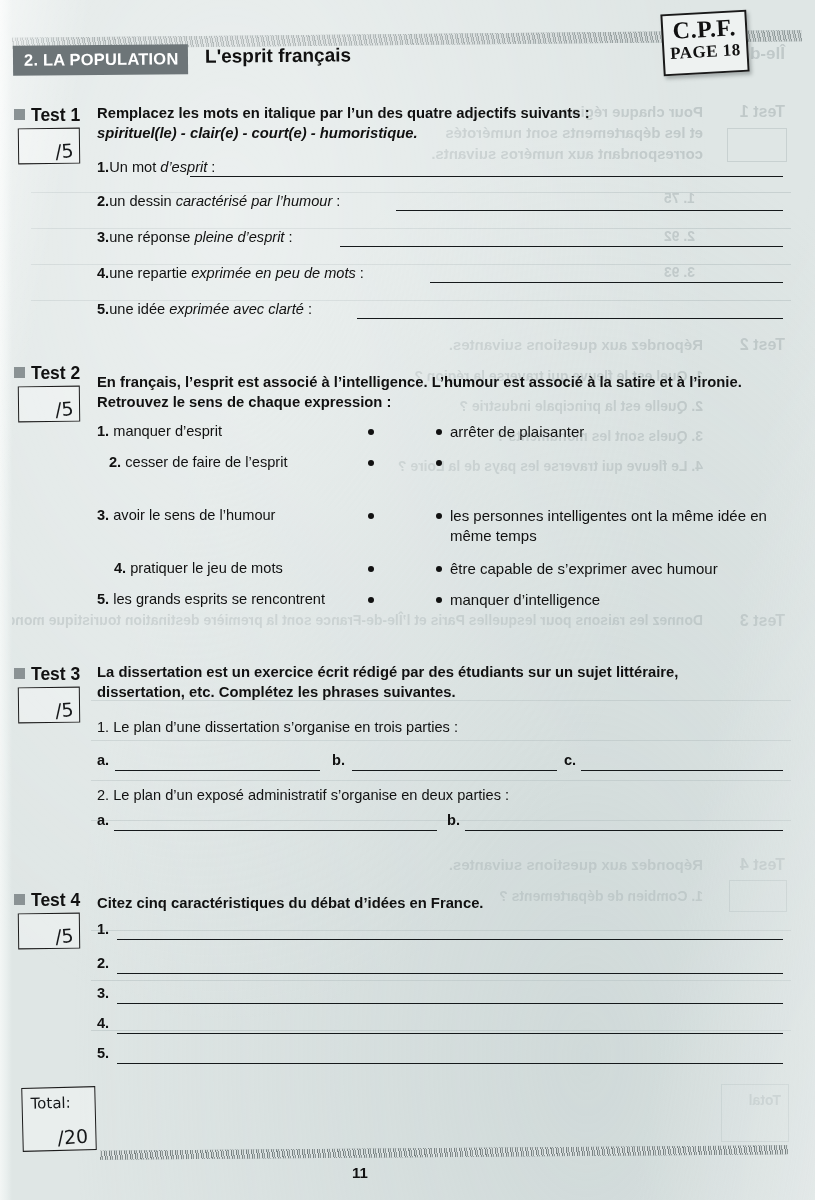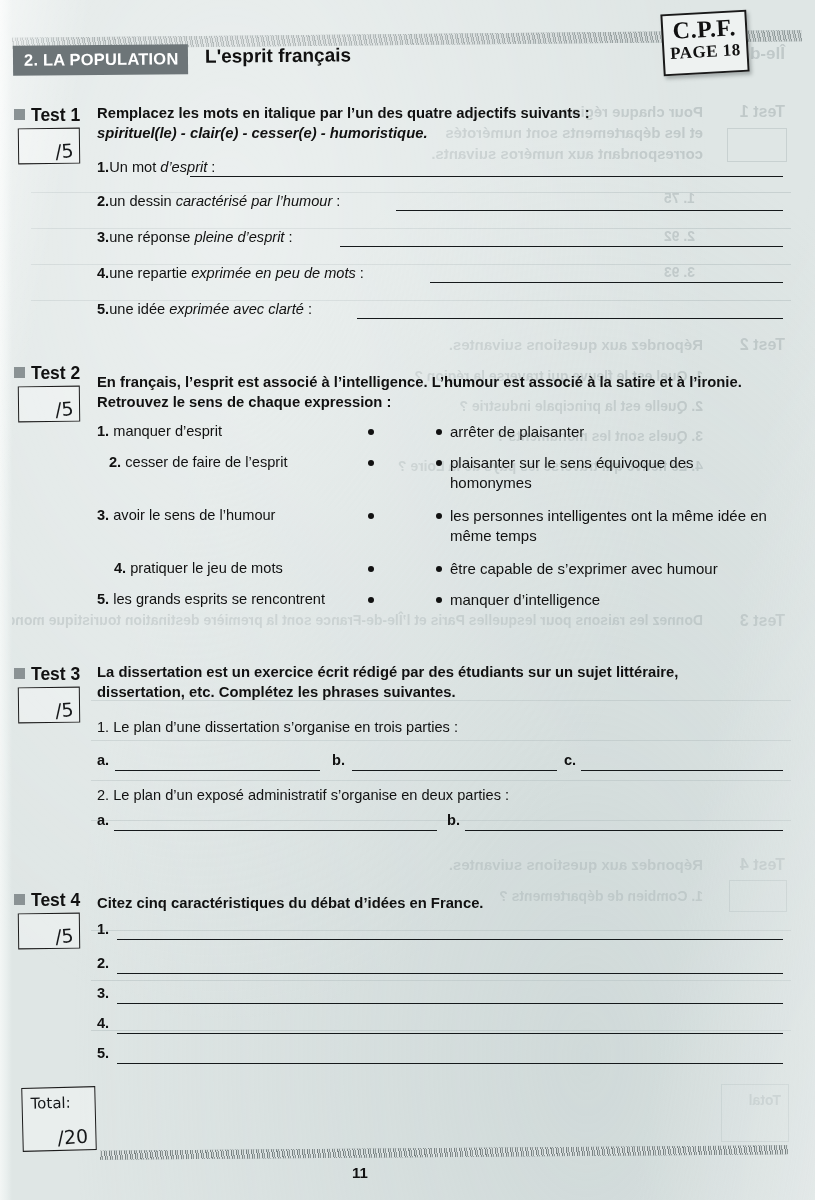--- a/index.html
+++ b/index.html
@@ -318,21 +318,21 @@
   </div>
 
   <div class="test-label" style="left:14px; top:105px;">
     <span class="sq-bullet"></span><span>Test 1</span>
   </div>
   <div class="score-box" style="left:18px; top:128px;">
     <span>/5</span>
   </div>
   <div class="prompt" style="left:97px; top:104px; width:690px;">
     <span>Remplacez les mots en italique par l’un des quatre adjectifs suivants :</span><br>
-    <span style="font-style:italic;">spirituel(le) - clair(e) - cesser(e) - humoristique.</span>
+    <span style="font-style:italic;">spirituel(le) - clair(e) - court(e) - humoristique.</span>
   </div>
 
   <div class="q" style="left:97px; top:158px;">
     <b>1.</b><span>Un mot </span><i>d’esprit</i><span> :</span>
   </div>
   <div class="rule" style="left:190px; top:176px; width:593px;"></div>
 
   <div class="q" style="left:97px; top:192px;">
     <b>2.</b><span>un dessin </span><i>caractérisé par l’humour</i><span> :</span>
   </div>
@@ -386,21 +386,20 @@
 
   <div class="q" style="left:97px; top:590px;">
     <b>5.</b>&nbsp;<span>les grands esprits se rencontrent</span>
   </div>
   <div class="dot" style="left:368px; top:597px;"></div>
 
   <div class="dot" style="left:436px; top:429px;"></div>
   <div class="opt" style="left:450px; top:422px; width:335px;">arrêter de plaisanter</div>
 
   <div class="dot" style="left:436px; top:460px;"></div>
-  <div class="opt" style="left:450px; top:453px; width:320px;">plaisanter sur le sens équivoque des homonymes</div>
 
   <div class="dot" style="left:436px; top:513px;"></div>
   <div class="opt" style="left:450px; top:506px; width:335px;">les personnes intelligentes ont la même idée en même temps</div>
 
   <div class="dot" style="left:436px; top:566px;"></div>
   <div class="opt" style="left:450px; top:559px; width:340px;">être capable de s’exprimer avec humour</div>
 
   <div class="dot" style="left:436px; top:597px;"></div>
   <div class="opt" style="left:450px; top:590px; width:330px;">manquer d’intelligence</div>
 

